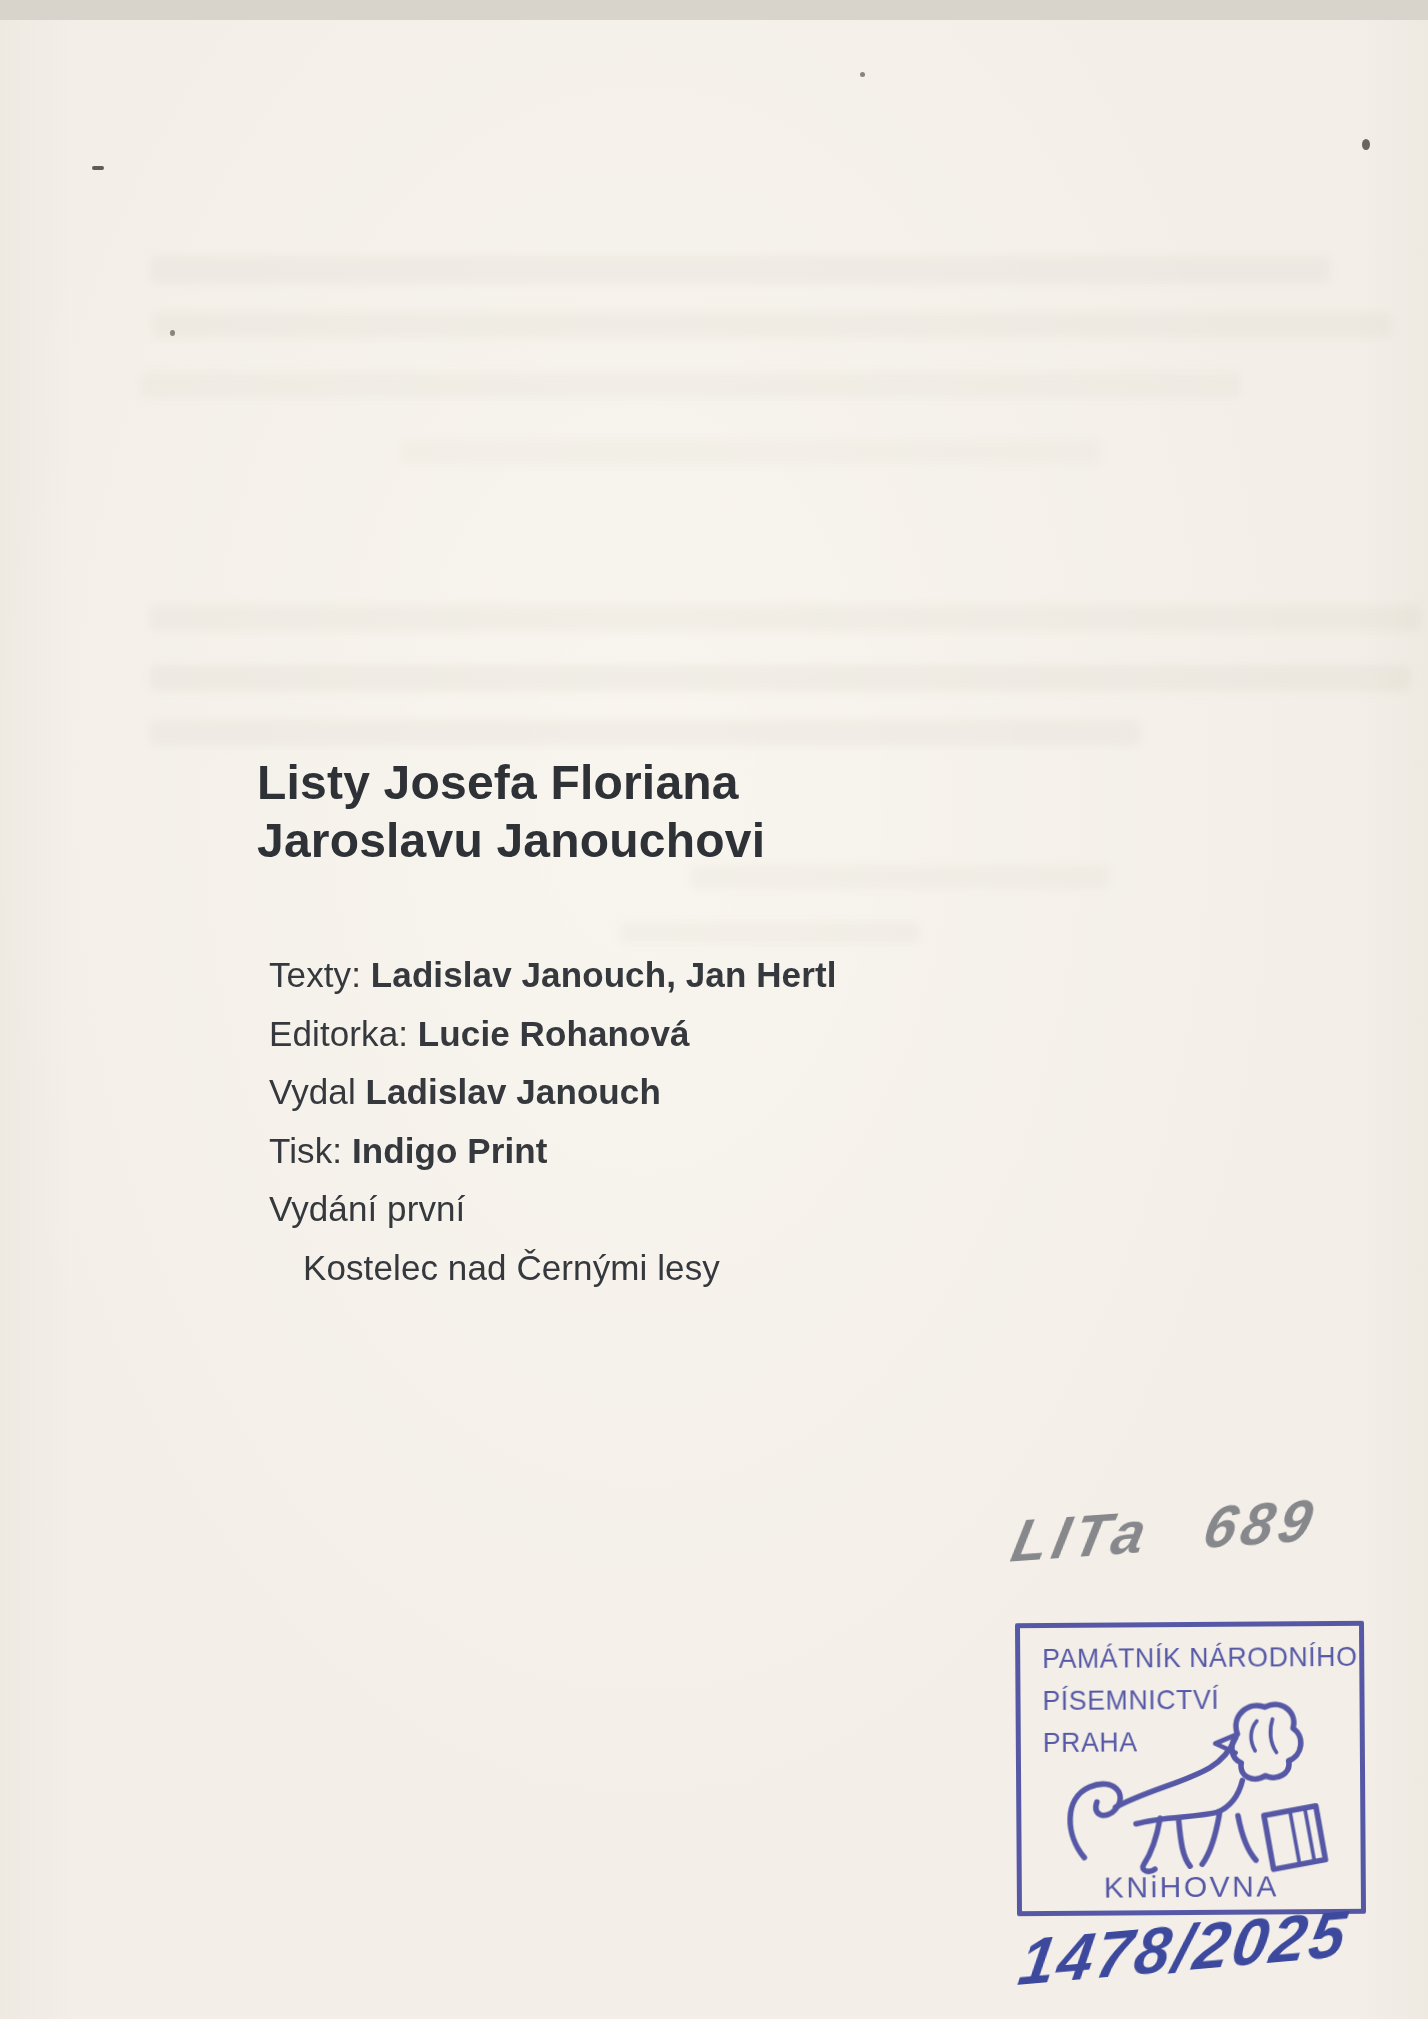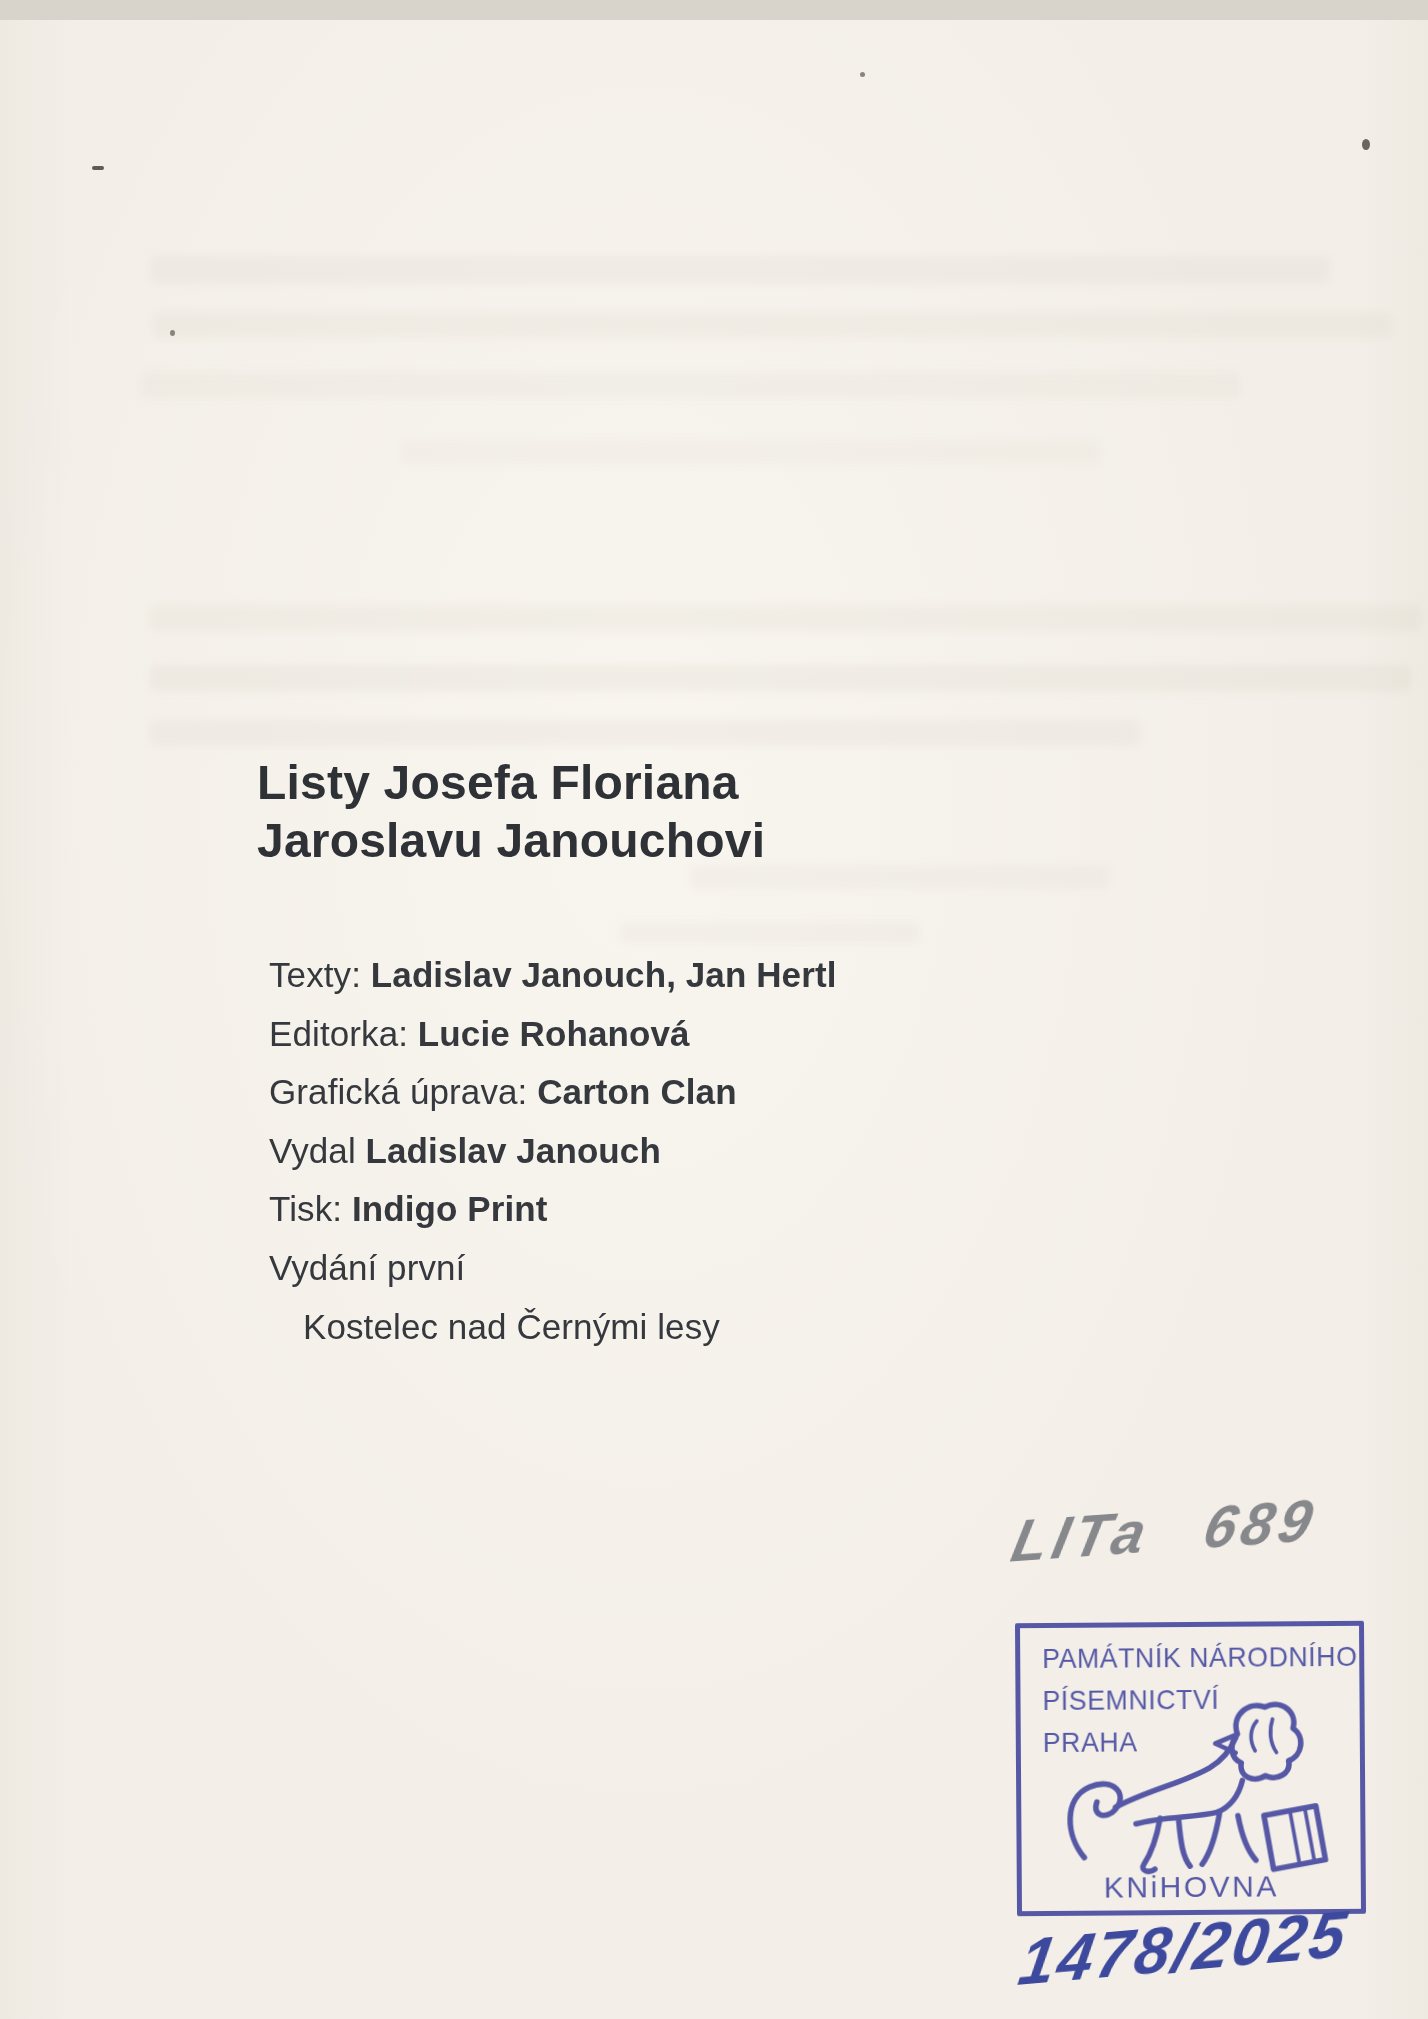--- a/index.html
+++ b/index.html
@@ -146,21 +146,20 @@
   <div class="speck" style="left:170px; top:310px; width:5px; height:6px; background:#8a857c;"></div>
 
   <div id="book-title">
     <div>Listy Josefa Floriana</div>
     <div>Jaroslavu Janouchovi</div>
   </div>
 
   <div id="colophon">
       <div><span>Texty: </span><span class="b">Ladislav Janouch, Jan Hertl</span></div>
       <div><span>Editorka: </span><span class="b">Lucie Rohanová</span></div>
-      <div><span>Grafická úprava: </span><span class="b">Carton Clan</span></div>
       <div><span>Vydal </span><span class="b">Ladislav Janouch</span></div>
       <div><span>Tisk: </span><span class="b">Indigo Print</span></div>
       <div><span>Vydání první</span></div>
       <div style="padding-left: 34px;"><span>Kostelec nad Černými lesy</span></div>
     </div>
 
   <div id="pencil-note">LITa 689</div>
 
   <div id="library-stamp">
     <div class="stamp-text">

